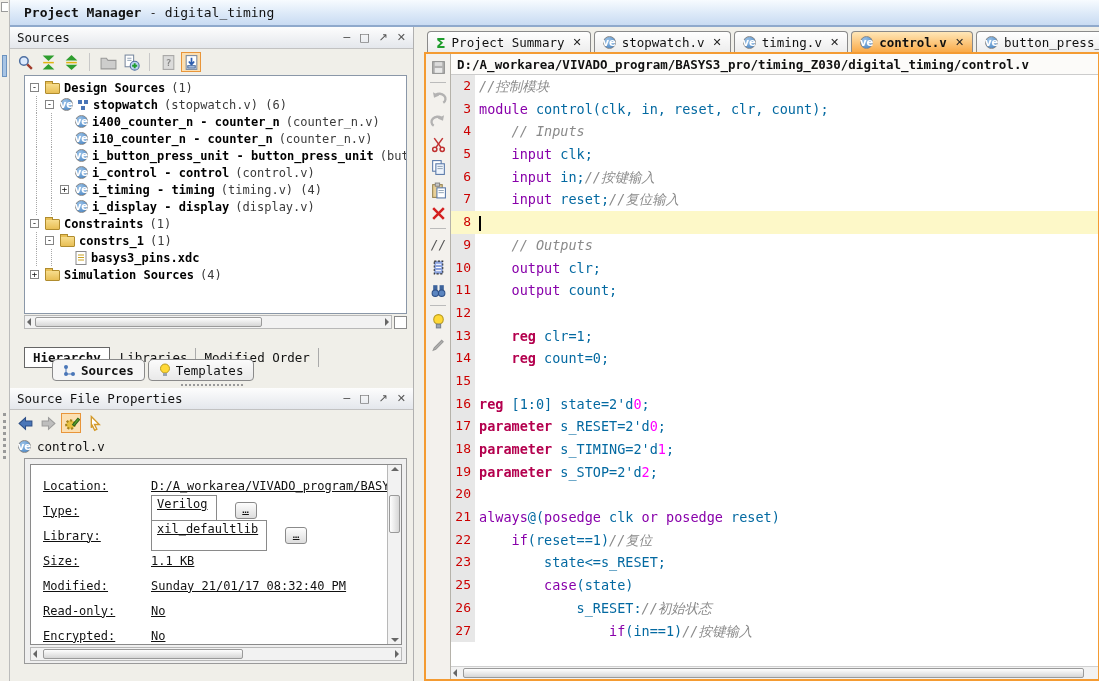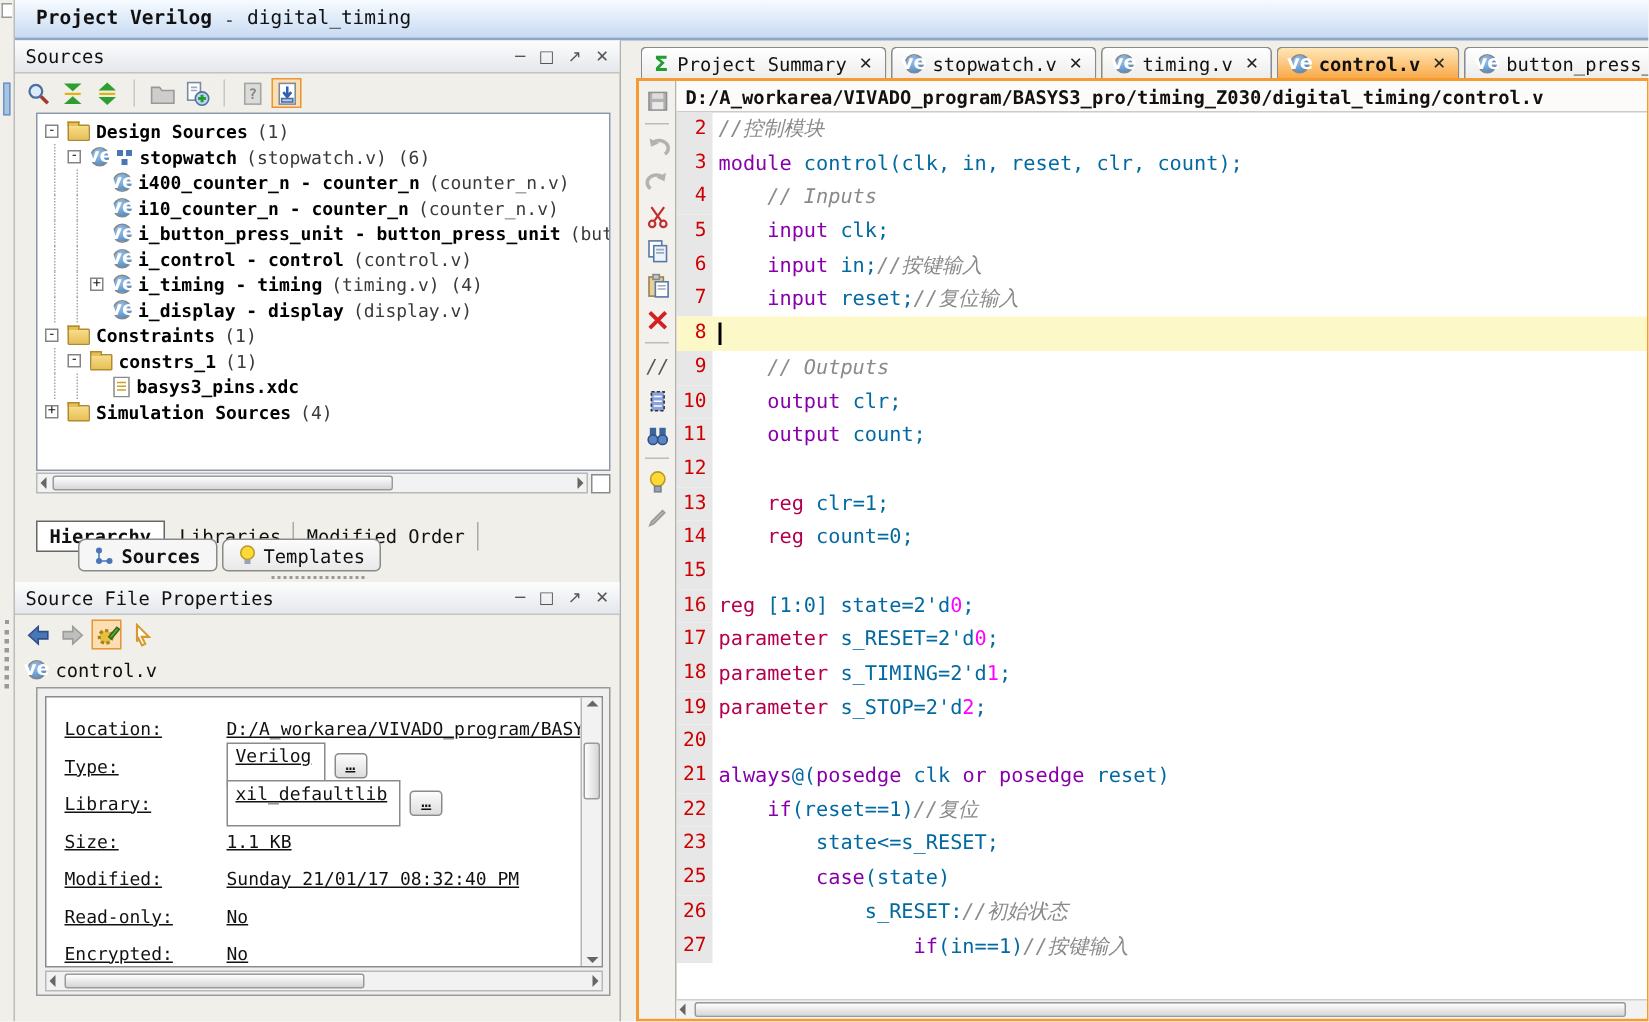--- a/index.html
+++ b/index.html
@@ -35,21 +35,21 @@
   .trow { display:flex; align-items:center; height:17px; white-space:nowrap; padding-left:5px; }
   .tg { width:15px; align-self:stretch; position:relative; flex:none; }
   .tg::before { content:""; position:absolute; left:6px; top:0; bottom:0; border-left:1px dotted #a8a8a8; }
   .exp { width:15px; flex:none; display:flex; align-items:center; }
   .exp b { width:9px; height:9px; border:1px solid #848484; background:#fff; font-size:9px; line-height:7px; text-align:center; font-weight:normal; display:block; }
   .ti { margin-right:4px; flex:none; display:flex; }
   .tlab { font-weight:bold; color:#000; }
   .tsuf { margin-left:6px; color:#3a3a3a; }
   .folder { width:15px; height:11px; background:linear-gradient(#f7dd8d,#e8bf55); border:1px solid #b08c2e; border-radius:1px; position:relative; margin-top:1px; }
   .folder::before { content:""; position:absolute; left:-1px; top:-3px; width:6px; height:2px; background:#e8bf55; border:1px solid #b08c2e; border-bottom:none; }
-  .vecirc { width:13px; height:13px; border-radius:50%; background:radial-gradient(circle at 35% 30%,#9cc3e8,#5b93cc 70%,#3f77b4); color:#fff; font-size:13px; font-weight:bold; display:flex; align-items:center; justify-content:center; border:1px solid #888; font-family:"DejaVu Sans",sans-serif; }
+  .vecirc { width:13px; height:13px; border-radius:50%; background:radial-gradient(circle at 35% 30%,#9cc3e8,#5b93cc 70%,#3f77b4); color:#fff; font-size:10px; font-weight:bold; display:flex; align-items:center; justify-content:center; border:1px solid #888; font-family:"DejaVu Sans",sans-serif; }
 
   
   .hscrollrow { display:flex; align-items:center; margin:1px 6px 0 14px; gap:2px; }
   .hbar { flex:1; height:14px; border:1px solid #b8b8b8; background:#f2f2f2; position:relative; }
   .hthumb { position:absolute; top:1px; bottom:1px; background:linear-gradient(#fefefe,#d6d6d6); border:1px solid #9a9a9a; border-radius:2px; }
   .sarrow { position:absolute; top:2px; width:0; height:0; border:4px solid transparent; }
   .sarrow.l { left:2px; border-right-color:#666; border-left:none; }
   .sarrow.r { right:2px; border-left-color:#666; border-right:none; }
   .cornerbtn { width:13px; height:13px; border:1px solid #8a8a8a; background:#fff; flex:none; }
   .vbar { width:14px; border-left:1px solid #b8b8b8; background:#f2f2f2; position:relative; flex:none; }
@@ -70,21 +70,21 @@
   .midgrip i { width:62px; border-top:2px dotted #9a9a9a; }
 
   
   .filerow { height:20px; display:flex; align-items:center; gap:6px; padding-left:8px; font-size:12.5px; }
   .propsouter { margin:2px 6px 0 14px; border:1px solid #9a9a9a; background:#efefef; padding:5px 4px 2px 5px; }
   .propsinner { border:1px solid #8a8a8a; background:#fff; height:181px; display:flex; overflow:hidden; }
   .fields { flex:1; padding:8px 0 0 12px; overflow:hidden;text-decoration:underline; }
   .frow { display:flex; align-items:center; height:25px; white-space:nowrap; }
   .flab { width:108px; flex:none; color:#111; }
   .fval { color:#111; }
-  .finput { border:1px solid #8a8a8a; background:#fff; padding:1px 8px 14px 5px; margin-right:6px; }
+  .finput { border:1px solid #8a8a8a; background:#fff; padding:1px 8px 14px 5px; margin-right:18px; }
   .fellip { width:22px; height:17px; border:1px solid #8a8a8a; border-radius:3px; background:linear-gradient(#fdfdfd,#ddd); text-align:center; line-height:13px; font-size:11px; }
   .propshs { display:flex; align-items:center; margin-top:2px; }
   .gtabs { height:24px; display:flex; align-items:center; padding-left:14px; margin-top:3px; font-size:12.5px; }
 
   
   #tabsrow { position:absolute; left:424px; top:30px; right:0; height:23px; display:flex; align-items:flex-end; gap:3px; padding-left:3px; white-space:nowrap; overflow:hidden; }
   .etab { display:flex; align-items:center; gap:6px; border:1px solid #8a8a8a; border-bottom:none; border-radius:4px 4px 0 0; padding:2px 8px; background:linear-gradient(#ffffff,#ececec); height:22px; font-size:12.5px; flex:none; }
   .etab.sel { background:linear-gradient(#ffe7b8,#f9a743); font-weight:bold; }
   .etab .x { font-family:"DejaVu Sans",sans-serif; font-weight:bold; font-size:11px; color:#222; margin-left:2px; }
   .sigma { color:#1f9d2d; font-weight:bold; font-size:14px; font-family:"DejaVu Sans",sans-serif; }
@@ -93,35 +93,35 @@
   #editor { position:absolute; left:424px; top:52px; width:676px; height:629px; border:2px solid var(--acc); background:#fff; display:flex; }
   .etools { width:25px; background:#f3f1ed; border-right:1px solid #b5b2aa; display:flex; flex-direction:column; align-items:center; padding-top:3px; gap:3px; flex:none; }
   .emain { flex:1; display:flex; flex-direction:column; min-width:0; }
   .pathbar { height:21px; border-bottom:1px solid #cccccc; display:flex; align-items:center; padding-left:6px; font-size:12.5px; font-weight:bold; background:#fcfbf9; white-space:nowrap; overflow:hidden; }
   .codewrap { flex:1; overflow:hidden; font-size:13.5px; }
   .cl { display:flex; height:22.7px; line-height:22.7px; white-space:pre; }
   .ln { width:24px; flex:none; text-align:right; padding-right:4px; background:#e7e7e7; color:var(--ln); font-size:13px; }
   .ct { flex:1; padding-left:4px; }
   .cl.cur .ln, .cl.cur .ct { background:var(--cur); }
   .caret { display:inline-block; width:2px; height:15px; background:#000; vertical-align:middle; margin-right:1px; }
-  .sp { color:#0369a1; } .sk { color:var(--kw); } .sr { color:var(--kw2); font-weight:normal; }
+  .sp { color:#0369a1; } .sk { color:var(--kw); } .sr { color:var(--kw2); font-weight:bold; }
   .sn { color:var(--num); } .sc { color:var(--com); font-style:italic; }
   .ehscroll { height:13px; border-top:1px solid #d0d0d0; background:#f2f2f2; position:relative; }
 </style>
 </head>
 <body>
 
 <div id="leftstrip">
   <div class="corner"></div>
   <div class="blue"></div>
   <div class="grip"></div>
 </div>
 
 <div id="header">
-  <span class="ht">Project Verilog</span>
+  <span class="ht">Project Manager</span>
   <span class="hs">-</span>
   <span class="hp">digital_timing</span>
 </div>
 
 <div id="leftcol">
 
   <div class="phead">
     <span class="ptitle">Sources</span>
     <span class="wbtns">
       <span>─</span>

